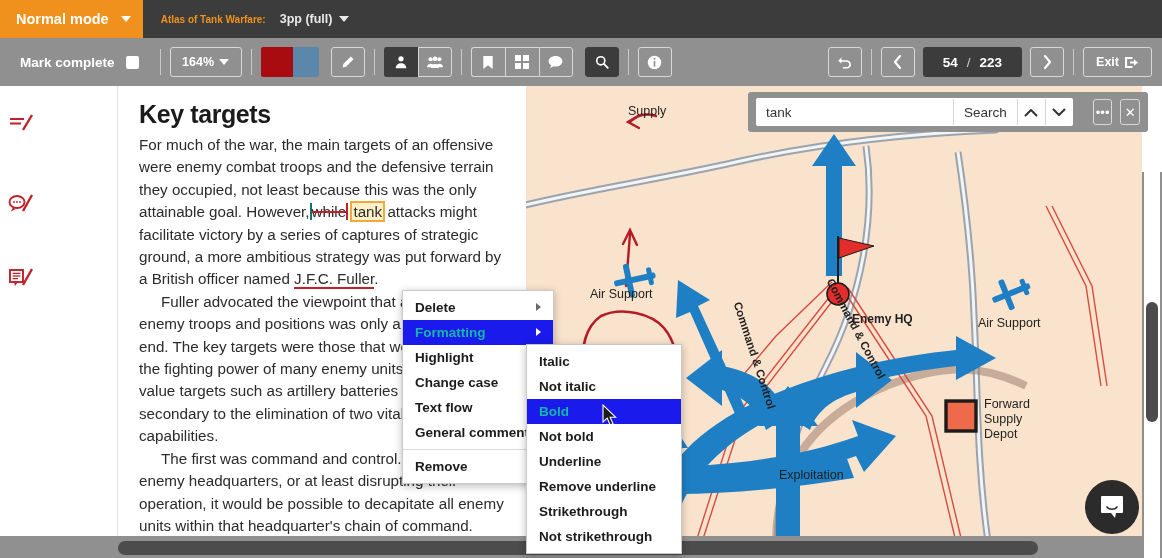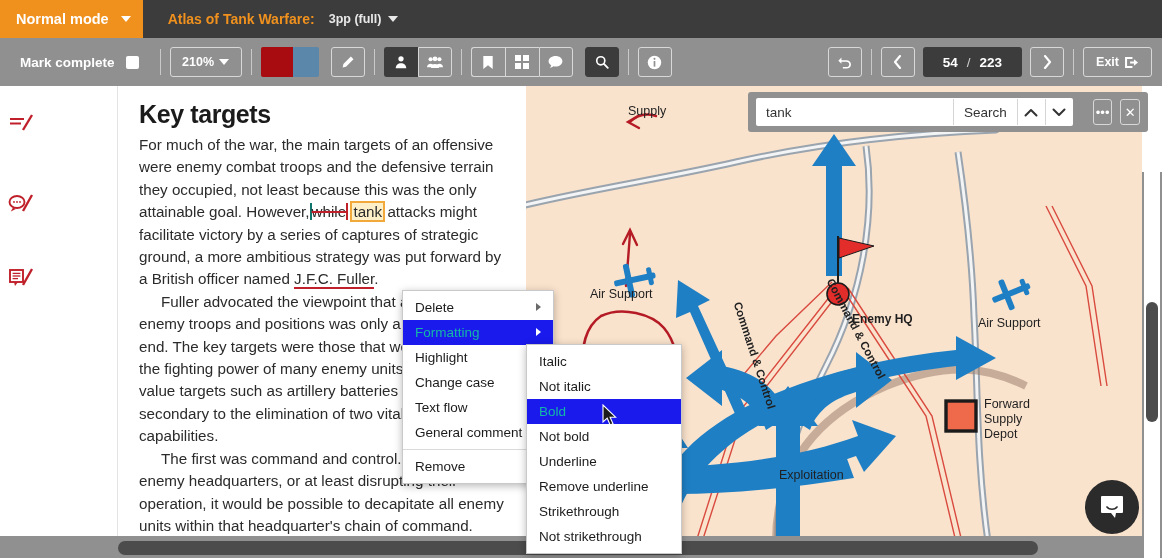--- a/index.html
+++ b/index.html
@@ -21,22 +21,22 @@
     display: flex; align-items: center; padding: 0 12px 0 16px; gap: 12px;
     min-width: 120px;
   }
   .caret-down {
     width: 0; height: 0; border-left: 5px solid transparent;
     border-right: 5px solid transparent; border-top: 6px solid #fff;
     display: inline-block;
   }
   .caret-down.dark { border-top-color: #e8e8e8; }
   .doc-title {
-    color: #f0911e; font-weight: bold; font-size: 14px;
-    display: flex; align-items: center; padding: 0 14px 0 25px;
+    color: #f0911e; font-weight: bold; font-size: 10px;
+    display: flex; align-items: center; padding: 0 14px 0 18px;
   }
   .doc-variant {
     color: #e9e9e9; font-weight: bold; font-size: 12.5px;
     display: flex; align-items: center; gap: 7px;
   }
 
   
   .toolbar {
     position: absolute; top: 38px; left: 0; width: 1162px; height: 48px;
     background: #909090; display: flex; align-items: center;
@@ -163,21 +163,21 @@
   
   .ctxmenu {
     position: absolute; background: #fff; border: 1px solid #c9c9c9;
     box-shadow: 0 2px 8px rgba(0,0,0,.28); font-size: 13.5px; color: #1b1b1b;
     padding: 4px 0;
   }
   #menu-main { top: 290px; left: 402px; width: 152px; }
   #menu-sub  { top: 344px; left: 526px; width: 156px; }
   .mi {
     display: flex; align-items: center; justify-content: space-between;
-    padding: 5px 12px 6px 12px; height: 25px; white-space: nowrap;
+    padding: 5px 12px 6px 12px; height: 25px; white-space: nowrap; font-weight: bold;
   }
   .mi.sel { background: #1a1aec; color: #14b8a6; }
   .mi .arr {
     width: 0; height: 0; border-top: 4px solid transparent;
     border-bottom: 4px solid transparent; border-left: 5px solid #6a6a6a;
   }
   .mi.sel .arr { border-left-color: #fff; }
   .mi-divider { height: 1px; background: #dadada; margin: 4px 0; }
 
   
@@ -234,21 +234,21 @@
   <div class="toolbar">
 
     <div class="mark-complete">
       <span>Mark complete</span>
       <span class="chk"></span>
     </div>
 
     <div class="sep"></div>
 
     <button class="tbtn zoom-btn">
-      <span>210%</span>
+      <span>164%</span>
       <span class="caret-down"></span>
     </button>
 
     <div class="sep"></div>
 
     <div class="swatch">
       <i class="a" style="background:#a80c10"></i>
       <i class="b" style="background:#5b87aa"></i>
     </div>
 

